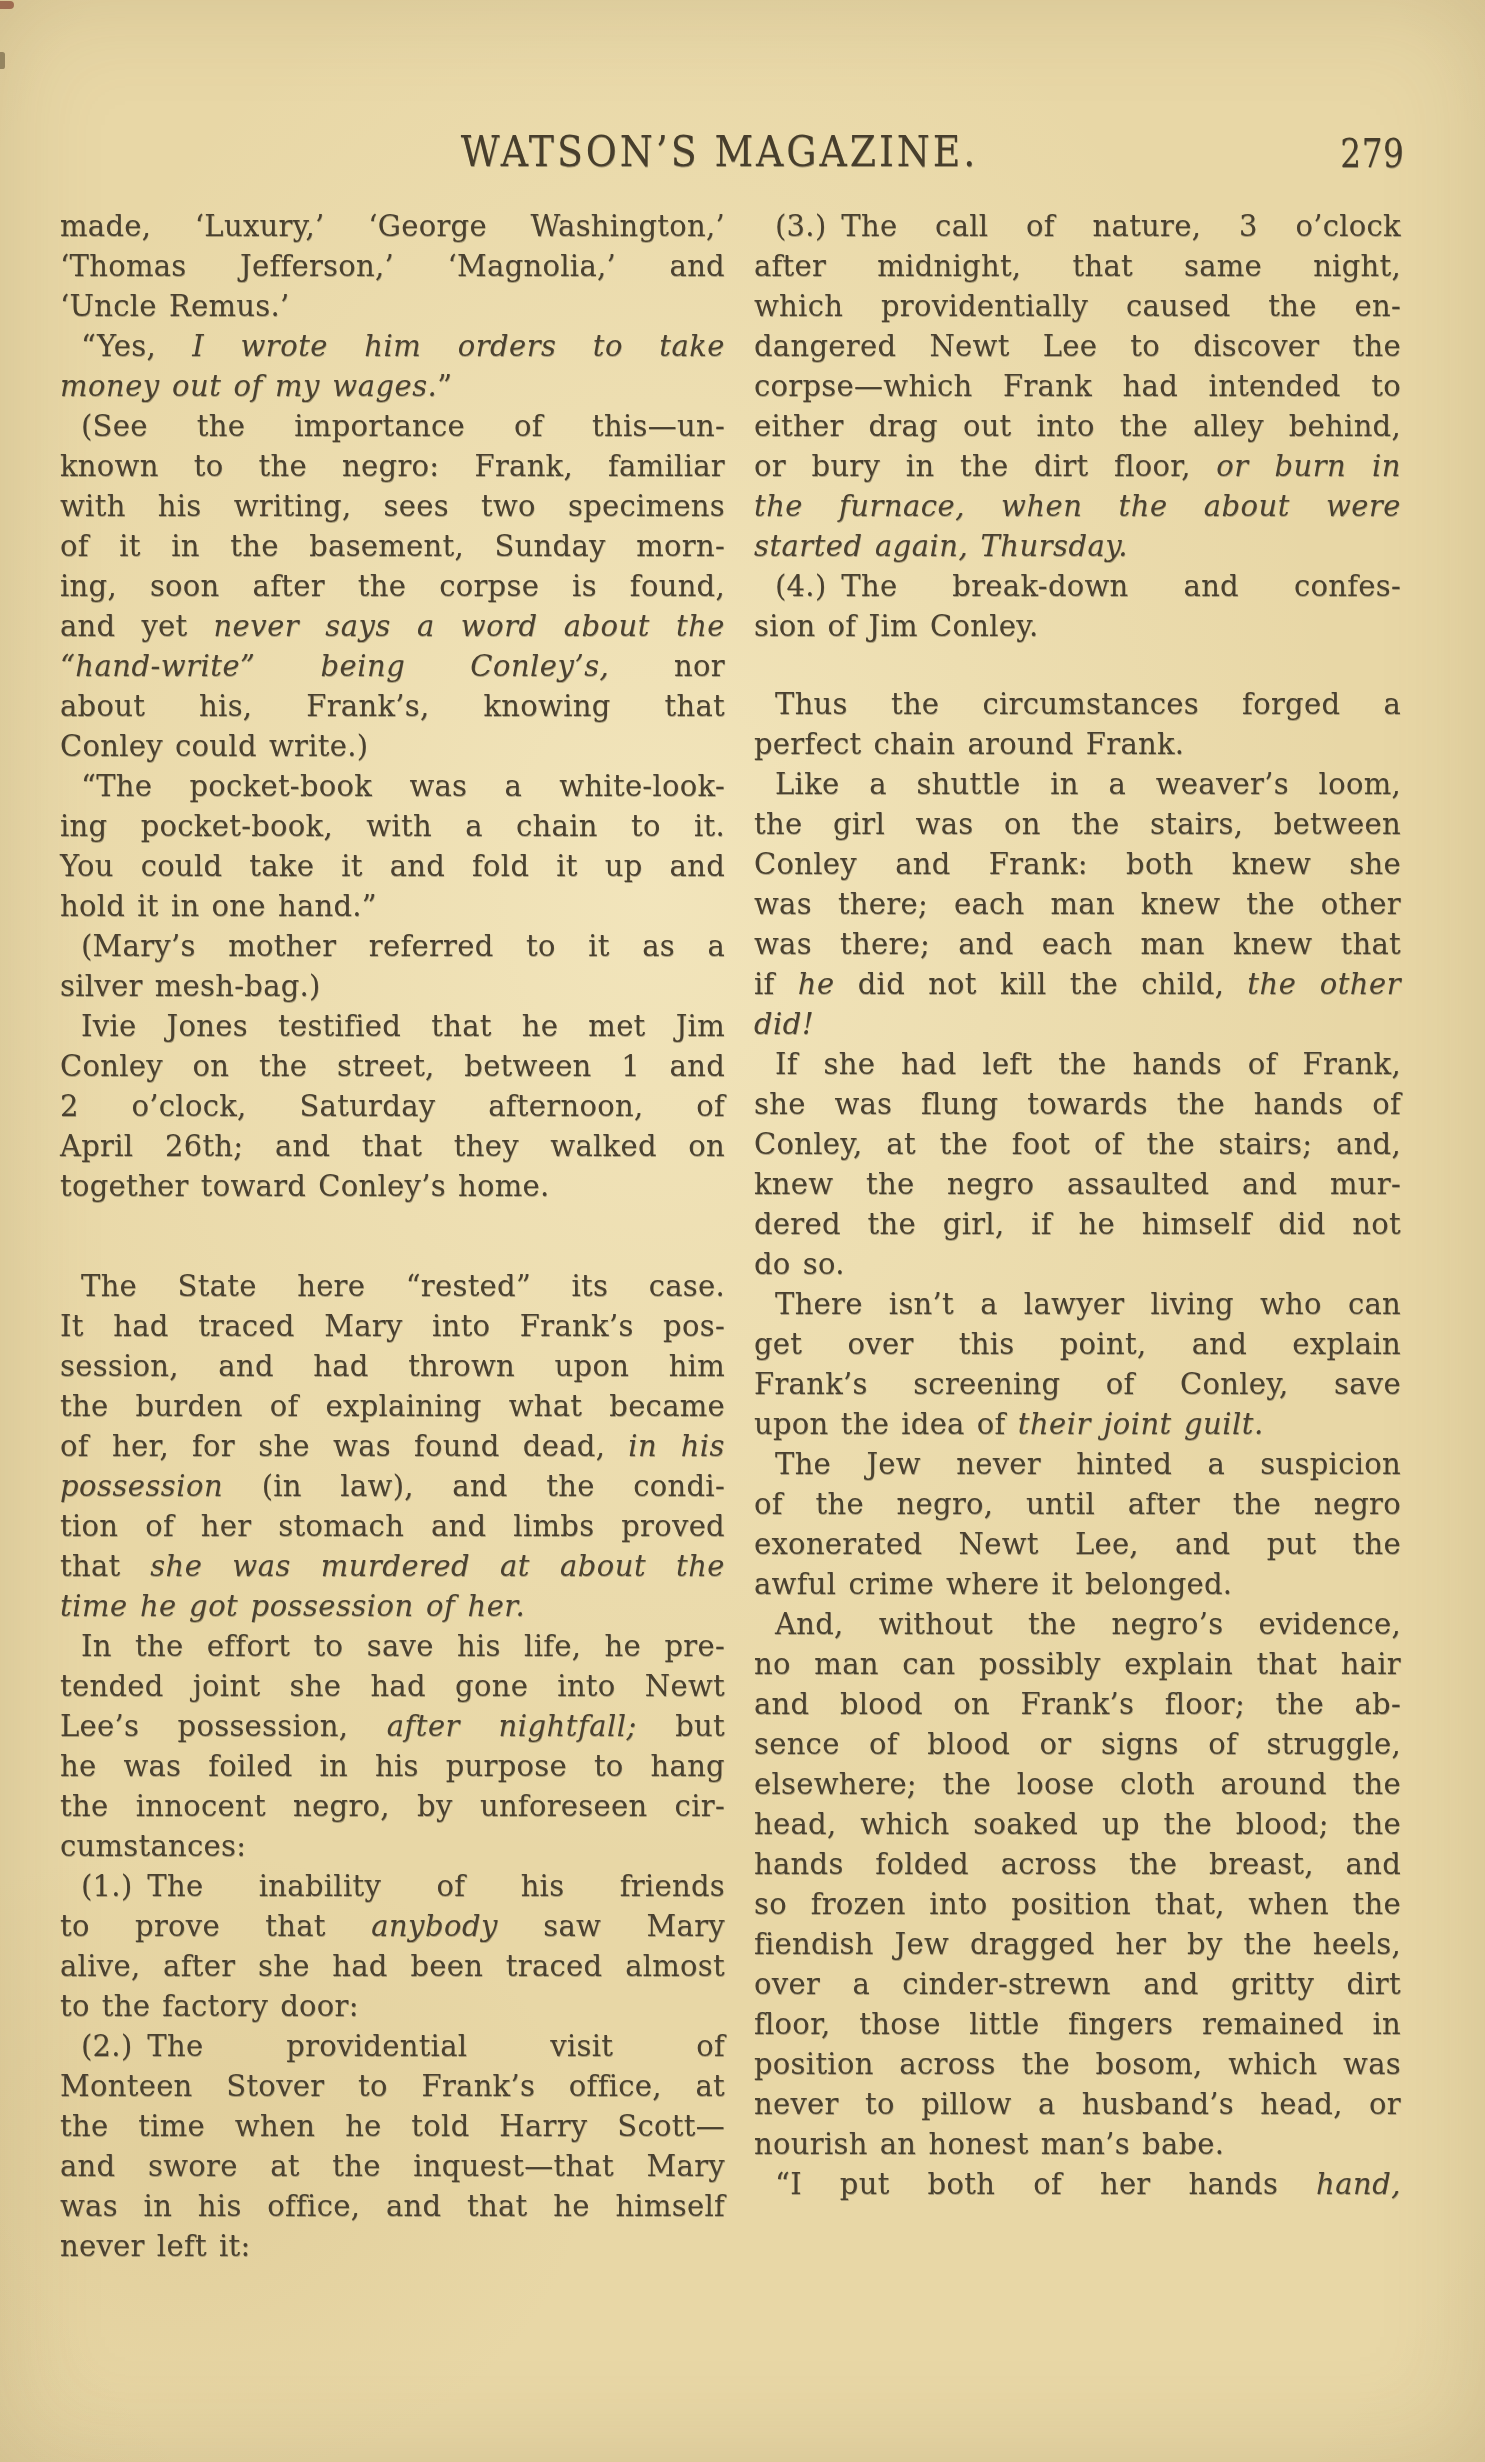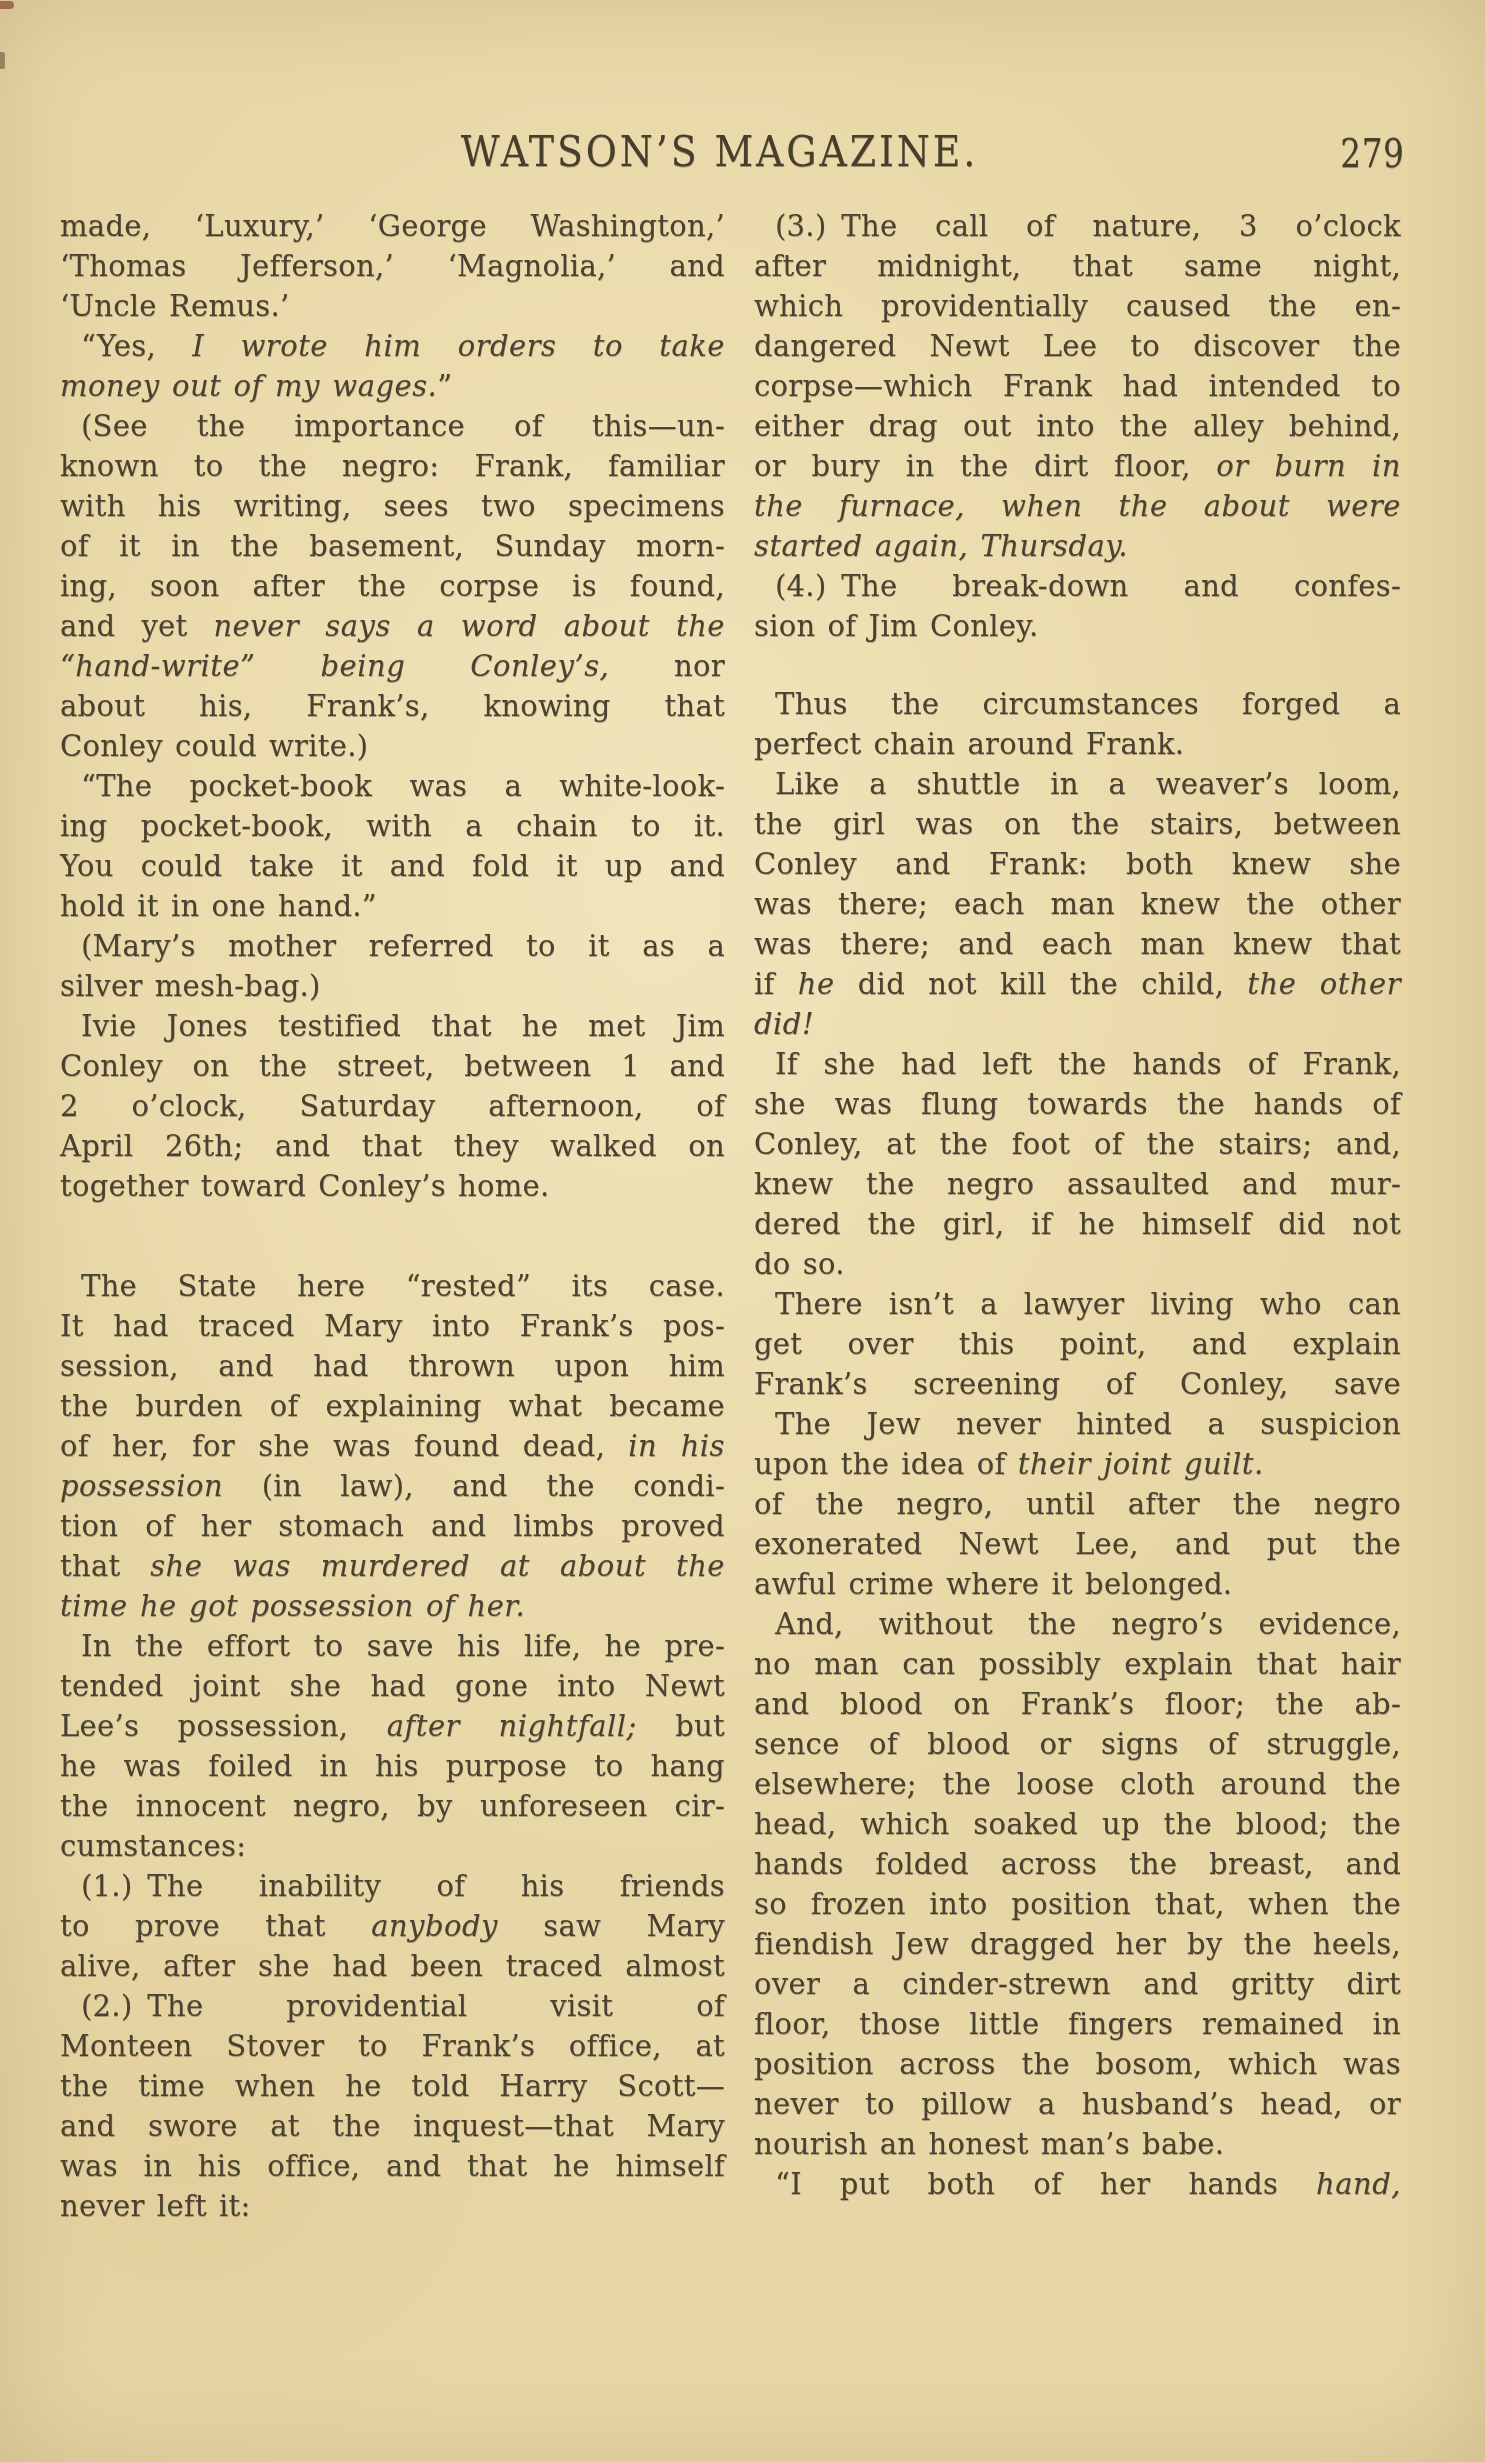--- a/index.html
+++ b/index.html
@@ -129,20 +129,21 @@
     <div class="line parend"><em>time he got possession of her.</em></div>
     <div class="line indent"><span>In the effort to save his life, he pre-</span></div>
     <div class="line"><span>tended joint she had gone into Newt</span></div>
     <div class="line"><span>Lee’s possession, </span><em>after nightfall;</em><span> but</span></div>
     <div class="line"><span>he was foiled in his purpose to hang</span></div>
     <div class="line"><span>the innocent negro, by unforeseen cir-</span></div>
     <div class="line parend"><span>cumstances:</span></div>
     <div class="line indent"><span>(1.) The inability of his friends</span></div>
     <div class="line"><span>to prove that </span><em>anybody</em><span> saw Mary</span></div>
     <div class="line"><span>alive, after she had been traced almost</span></div>
+    <div class="line parend"><span>to the factory door:</span></div>
     <div class="line indent"><span>(2.) The providential visit of</span></div>
     <div class="line"><span>Monteen Stover to Frank’s office, at</span></div>
     <div class="line"><span>the time when he told Harry Scott—</span></div>
     <div class="line"><span>and swore at the inquest—that Mary</span></div>
     <div class="line"><span>was in his office, and that he himself</span></div>
     <div class="line parend"><span>never left it:</span></div>
   </div>
 
 <div class="column col-right">
     <div class="line indent"><span>(3.) The call of nature, 3 o’clock</span></div>
@@ -167,22 +168,22 @@
     <div class="line parend"><em>did!</em></div>
     <div class="line indent"><span>If she had left the hands of Frank,</span></div>
     <div class="line"><span>she was flung towards the hands of</span></div>
     <div class="line"><span>Conley, at the foot of the stairs; and,</span></div>
     <div class="line"><span>knew the negro assaulted and mur-</span></div>
     <div class="line"><span>dered the girl, if he himself did not</span></div>
     <div class="line parend"><span>do so.</span></div>
     <div class="line indent"><span>There isn’t a lawyer living who can</span></div>
     <div class="line"><span>get over this point, and explain</span></div>
     <div class="line"><span>Frank’s screening of Conley, save</span></div>
+    <div class="line parend"><span>upon the idea of </span><em>their joint guilt.</em></div>
     <div class="line indent"><span>The Jew never hinted a suspicion</span></div>
-    <div class="line parend"><span>upon the idea of </span><em>their joint guilt.</em></div>
     <div class="line"><span>of the negro, until after the negro</span></div>
     <div class="line"><span>exonerated Newt Lee, and put the</span></div>
     <div class="line parend"><span>awful crime where it belonged.</span></div>
     <div class="line indent"><span>And, without the negro’s evidence,</span></div>
     <div class="line"><span>no man can possibly explain that hair</span></div>
     <div class="line"><span>and blood on Frank’s floor; the ab-</span></div>
     <div class="line"><span>sence of blood or signs of struggle,</span></div>
     <div class="line"><span>elsewhere; the loose cloth around the</span></div>
     <div class="line"><span>head, which soaked up the blood; the</span></div>
     <div class="line"><span>hands folded across the breast, and</span></div>

